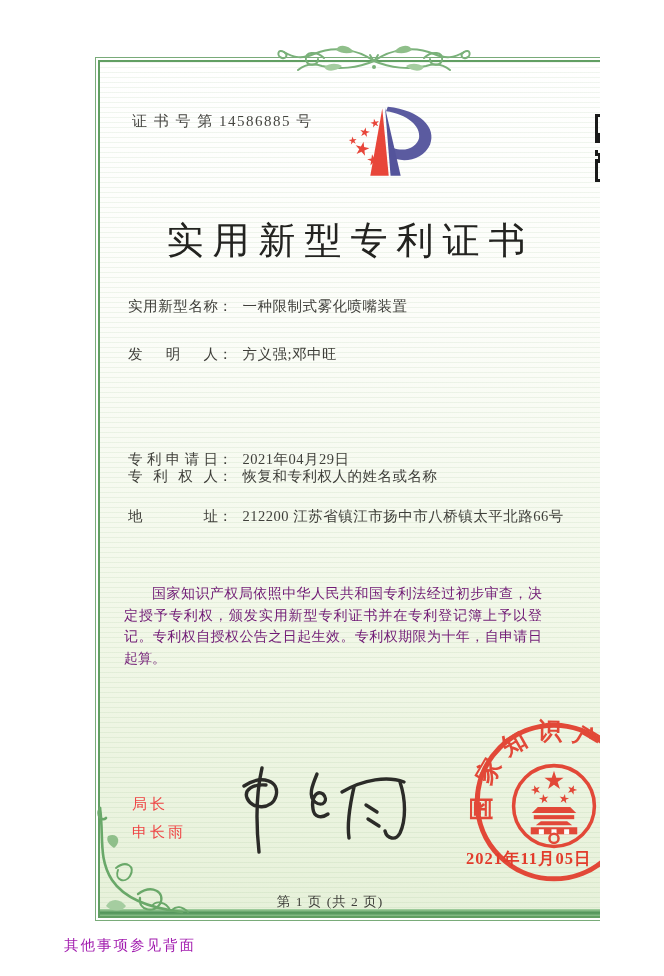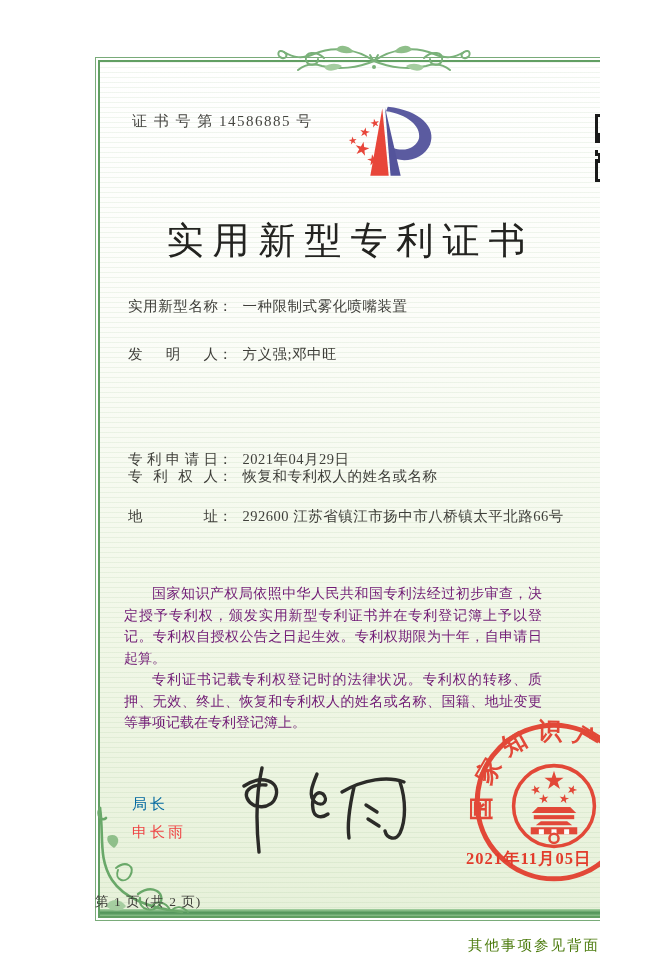--- a/index.html
+++ b/index.html
@@ -55,34 +55,34 @@
 
   
   .body-text {
     position:absolute; left:60px; right:58px; top:583px;
     font-size:14px; line-height:21.5px; color:#701a75;
     text-align:justify;
   }
   .body-text p { text-indent:2em; }
 
   
-  .sig-title { position:absolute; left:68px; top:795px; font-size:15px; letter-spacing:3px; color:#0369a1; }
+  .sig-title { position:absolute; left:68px; top:795px; font-size:15px; letter-spacing:3px; color:#ef4444; }
   .sig-name  { position:absolute; left:68px; top:823px; font-size:15px; letter-spacing:3px; color:#ef4444; }
   #signature { position:absolute; left:158px; top:752px; width:200px; height:110px; }
 
   
   #seal { position:absolute; left:394px; top:706px; width:192px; height:192px; opacity:0.93; }
   .seal-date {
     position:absolute; left:402px; top:848px; font-size:16.5px; font-weight:600;
     color:#e23c2c; letter-spacing:1px; white-space:nowrap;
   }
 
   
-  .page-number { position:absolute; left:31px; right:35px; top:893px; font-size:13.5px; color:#3f3f3a; letter-spacing:1px; }
-  .reverse-note { position:absolute; left:0; right:0; top:936px; text-align:right; font-size:14.5px; color:#4d7c0f; letter-spacing:2px; }
+  .page-number { position:absolute; left:31px; right:35px; top:893px; text-align:center; font-size:13.5px; color:#3f3f3a; letter-spacing:1px; }
+  .reverse-note { position:absolute; left:0; right:0; top:936px; text-align:left; font-size:14.5px; color:#a21caf; letter-spacing:2px; }
 </style>
 </head>
 <body>
 
 <div id="page">
 
   <div class="frame-outer">
     <div class="frame-inner">
       <div class="bottom-band"></div>
     </div>
@@ -401,26 +401,25 @@
   <div class="field-row" style="top:345px">
     <span class="f-label">发明人</span><span class="f-colon">：</span><span class="f-value">方义强;邓中旺</span>
   </div>
   <div class="field-row" style="top:450px">
     <span class="f-label">专利申请日</span><span class="f-colon">：</span><span class="f-value">2021年04月29日</span>
   </div>
   <div class="field-row" style="top:467px">
     <span class="f-label">专利权人</span><span class="f-colon">：</span><span class="f-value">恢复和专利权人的姓名或名称</span>
   </div>
   <div class="field-row" style="top:507px">
-    <span class="f-label">地址</span><span class="f-colon">：</span><span class="f-value">292600 江苏省镇江市扬中市八桥镇太平北路66号</span>
+    <span class="f-label">地址</span><span class="f-colon">：</span><span class="f-value">212200 江苏省镇江市扬中市八桥镇太平北路66号</span>
   </div>
 
   <div class="body-text">
     <p>国家知识产权局依照中华人民共和国专利法经过初步审查，决定授予专利权，颁发实用新型专利证书并在专利登记簿上予以登记。专利权自授权公告之日起生效。专利权期限为十年，自申请日起算。</p>
-    <p>专利证书记载专利权登记时的法律状况。专利权的转移、质押、无效、终止、恢复和专利权人的姓名或名称、国籍、地址变更等事项记载在专利登记簿上。</p>
   </div>
 
   <div class="sig-title">局长</div>
   <div class="sig-name">申长雨</div>
 
   <svg id="signature" viewBox="0 0 200 110">
     <g stroke="#2b2b28" stroke-width="3.4" fill="none" stroke-linecap="round" stroke-linejoin="round">
       <path d="M40,16 C34,42 34,72 37,100"></path>
       <path d="M22,34 C40,22 58,29 54,44 C50,58 30,58 25,46 C22,38 30,32 44,33"></path>
       <path d="M95,22 C90,34 86,44 93,50 C101,56 107,48 101,42 C95,38 89,45 91,57 C92,65 99,67 106,62"></path>

